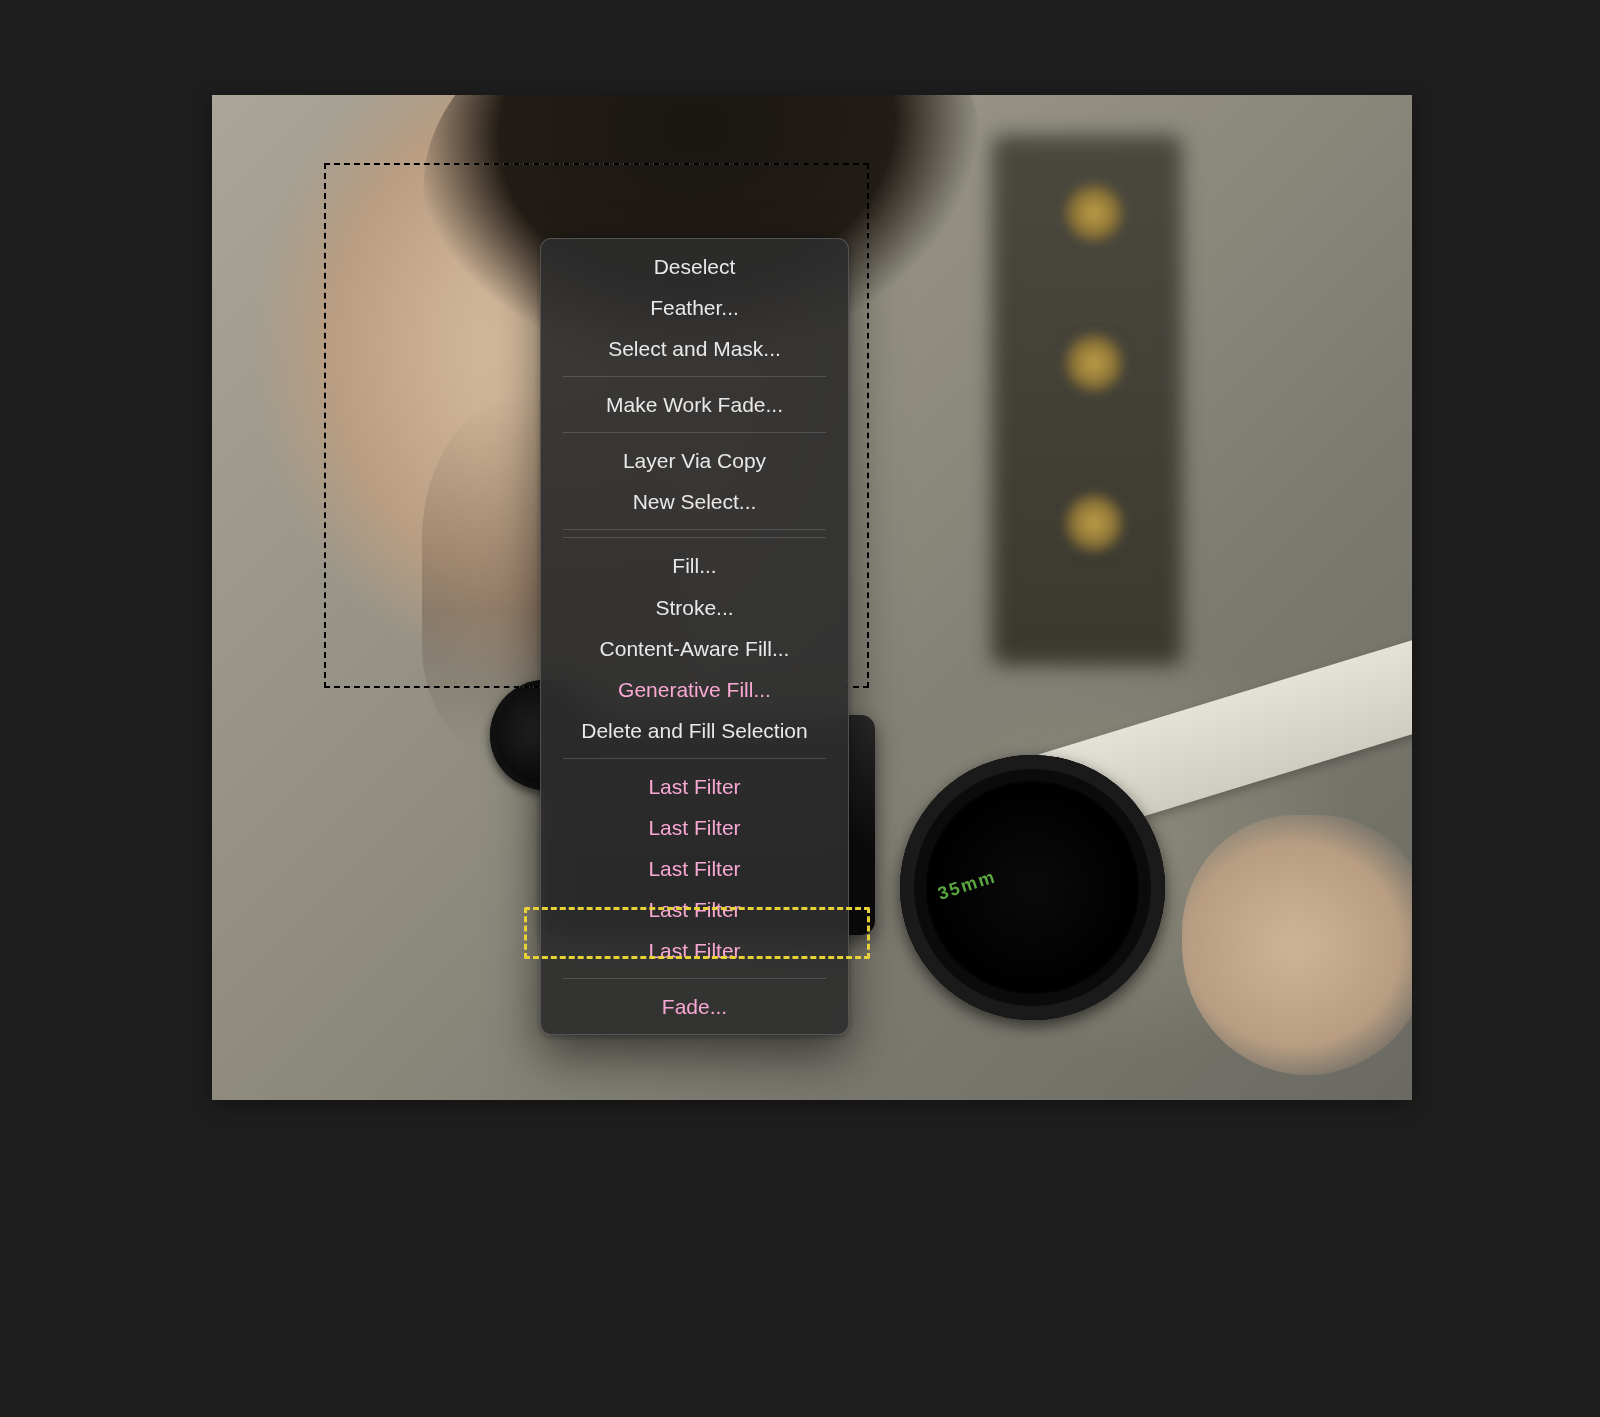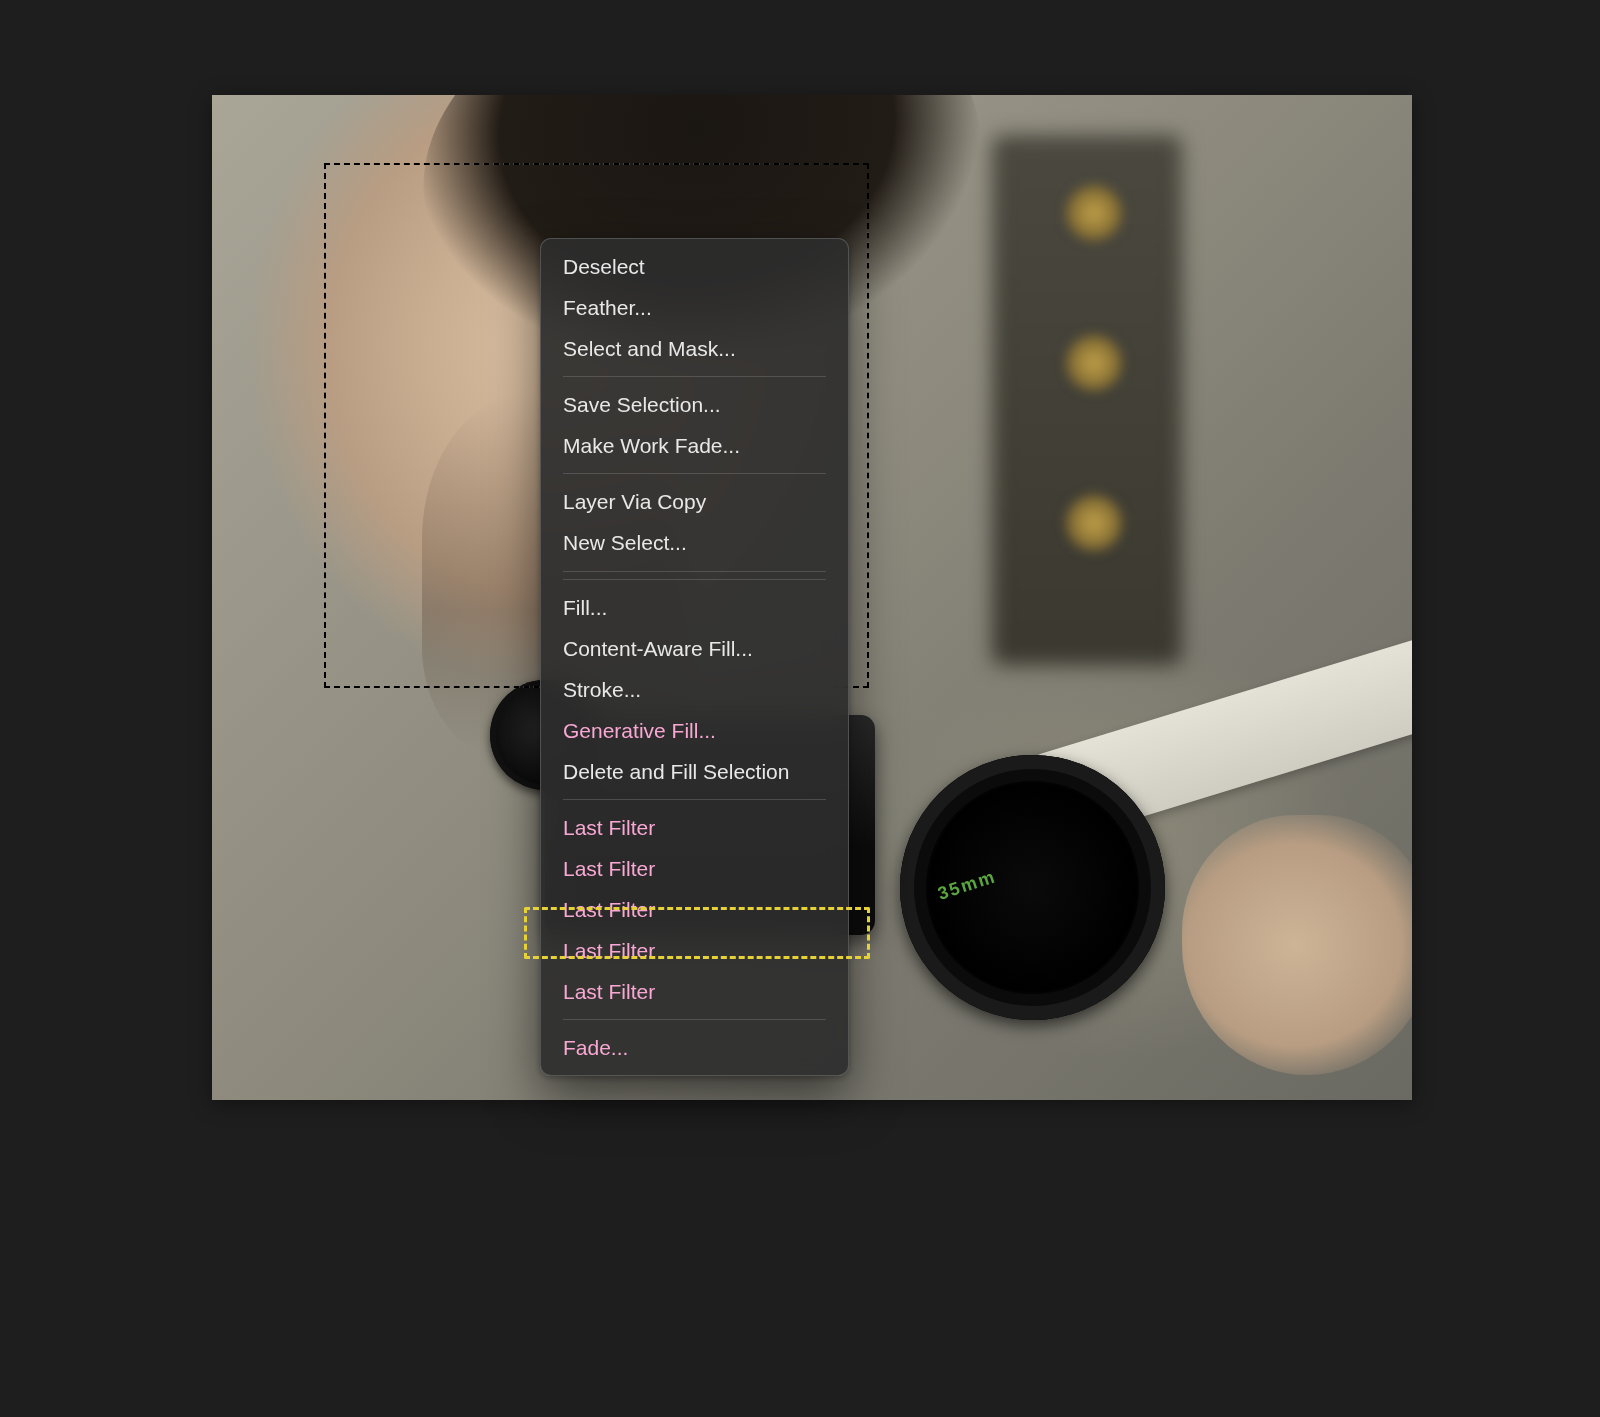--- a/index.html
+++ b/index.html
@@ -126,20 +126,21 @@
       position: absolute;
       left: 540px;
       top: 238px;
       width: 309px;
       background: rgba(45,45,45,0.92);
       backdrop-filter: blur(14px);
       border: 1px solid rgba(120,120,120,0.5);
       border-radius: 11px;
       padding: 7px 0;
       box-shadow: 0 20px 50px rgba(0,0,0,0.55), 0 2px 6px rgba(0,0,0,0.3);
+      text-align: center;
     }
     .menu-item {
       padding: 5px 22px;
       font-size: 21px;
       color: #e8e8e8;
       line-height: 1.48;
       cursor: default;
       white-space: nowrap;
     }
     .menu-item.disabled {
@@ -180,30 +181,29 @@
   </div>
 </div>
 
 <div class="marquee"></div>
 
 <div class="context-menu" id="ctx">
     <div class="menu-item">Deselect</div>
     <div class="menu-item">Feather...</div>
     <div class="menu-item">Select and Mask...</div>
     <div class="menu-sep"></div>
-    <div class="menu-item">Save Selection...</div>
     <div class="menu-item">Make Work Fade...</div>
     <div class="menu-sep"></div>
     <div class="menu-item">Layer Via Copy</div>
     <div class="menu-item">New Select...</div>
     <div class="menu-sep"></div>
     <div class="menu-sep"></div>
     <div class="menu-item">Fill...</div>
+    <div class="menu-item">Stroke...</div>
     <div class="menu-item">Content-Aware Fill...</div>
-    <div class="menu-item">Stroke...</div>
     <div class="menu-item disabled">Generative Fill...</div>
     <div class="menu-item">Delete and Fill Selection</div>
     <div class="menu-sep"></div>
     <div class="menu-item disabled">Last Filter</div>
     <div class="menu-item disabled">Last Filter</div>
     <div class="menu-item disabled">Last Filter</div>
     <div class="menu-item disabled">Last Filter</div>
     <div class="menu-item disabled">Last Filter</div>
     <div class="menu-sep"></div>
     <div class="menu-item disabled">Fade...</div>

